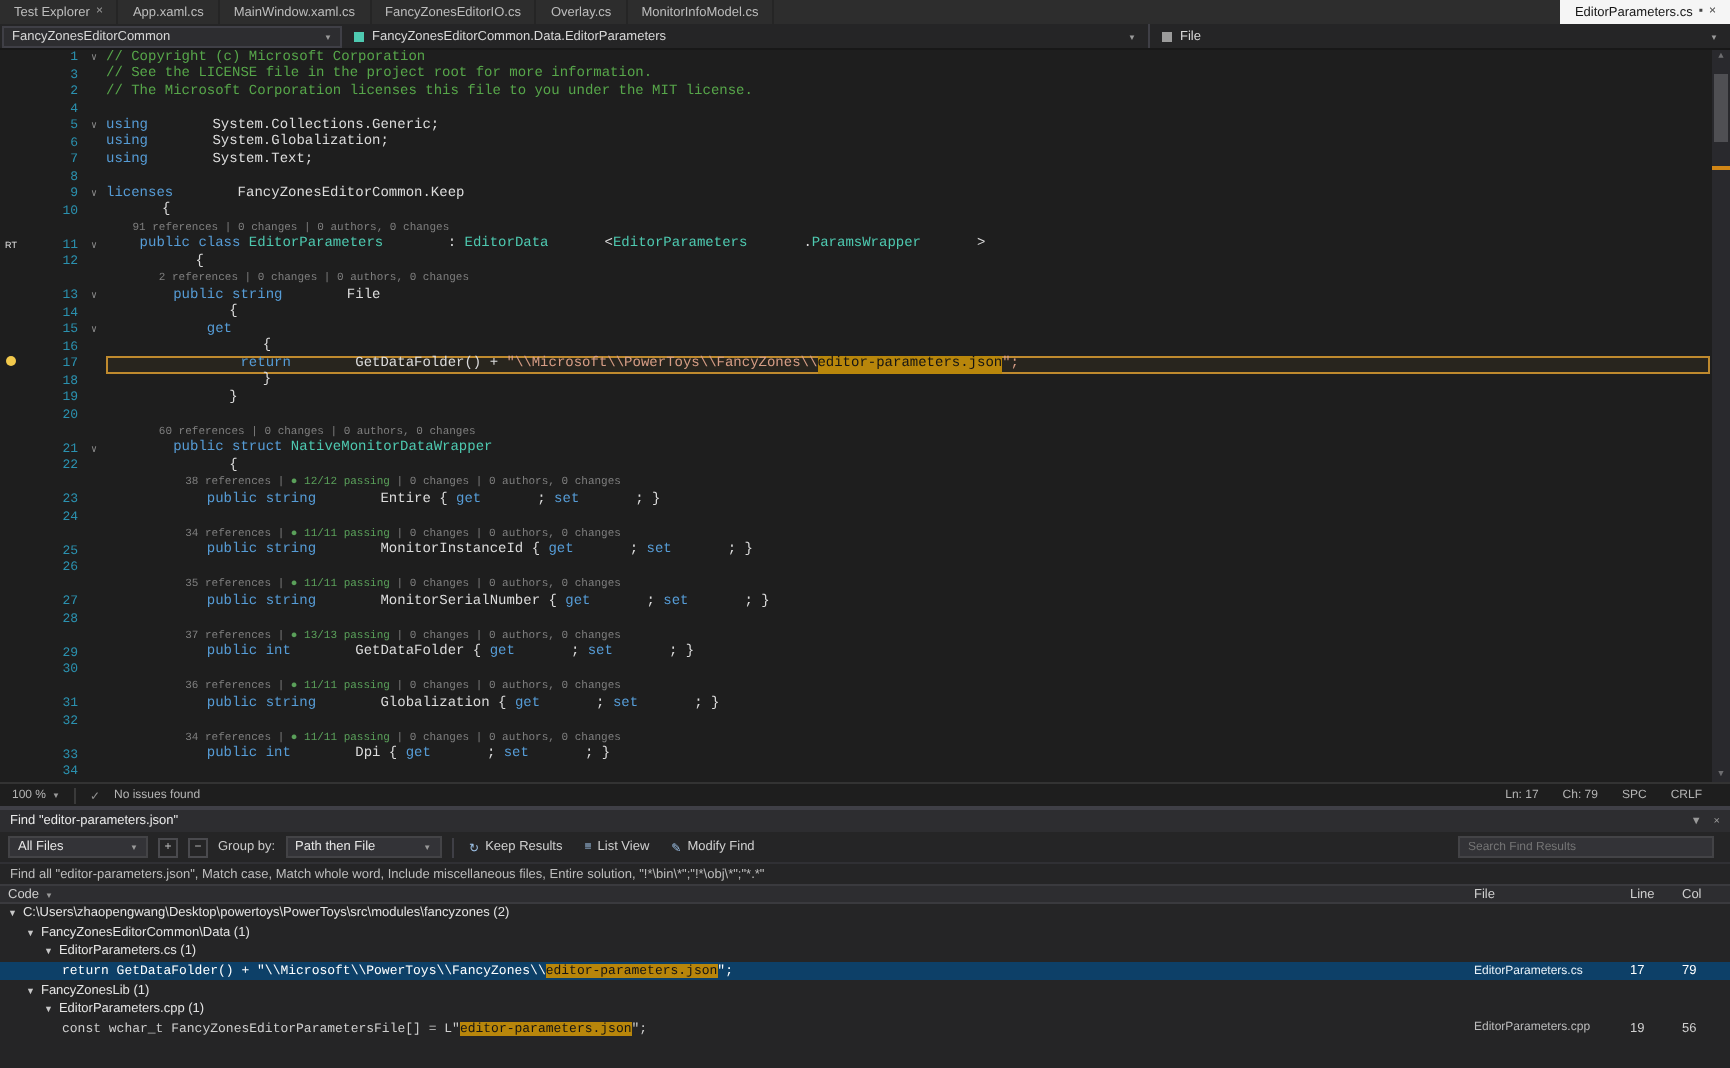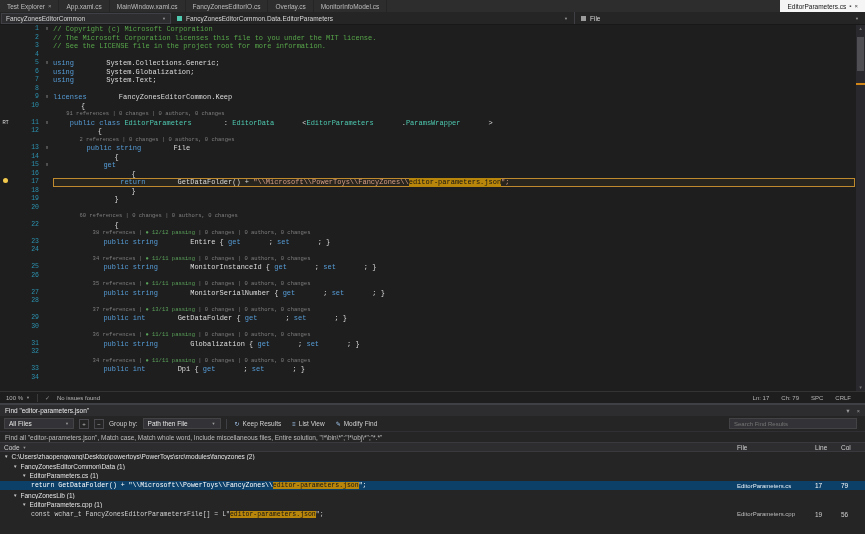--- a/index.html
+++ b/index.html
@@ -24,21 +24,21 @@
   .sq.teal { background:#4ec9b0; }
   .sq.gray { background:#9b9b9b; }
 
   
   .editor { position:absolute; top:25px; left:0; right:0; height:366px; background:#1e1e1e; overflow:hidden; font-family:"Liberation Mono","DejaVu Sans Mono",monospace; padding-right:10px; }
   .crow { display:flex; height:8.51px; align-items:center; font-size:7px; line-height:8.51px; white-space:pre; }
   .margincell { width:11px; flex:none; text-align:center; font-size:4.5px; color:#e0e0e0; font-family:"Liberation Sans",sans-serif; }
   .bulb { display:inline-block; width:5px; height:5px; border-radius:50%; background:#f2c94c; }
   .ln { width:30px; flex:none; text-align:right; color:#2b91af; font-size:6.5px; padding-right:2px; }
   .foldcell { width:12px; flex:none; text-align:center; color:#8a8a8a; font-size:5px; }
-  .codecell { flex:1; height:100%; display:flex; align-items:flex-start; white-space:pre; }
+  .codecell { flex:1; height:100%; display:flex; align-items:flex-end; white-space:pre; }
   .crow.current .codecell { box-shadow: inset 0 0 0 1px #bf8a2e; background:rgba(191,138,46,.07); }
   .cm { color:#57a64a; } .kw { color:#569cd6; } .ty { color:#4ec9b0; }
   .pl { color:#dcdcdc;margin-left:28px; } .st { color:#d69d85; }
   .lens { color:#7f7f7f; font-size:5.5px; } .lensok { color:#5aa05a; font-size:5.5px; }
   .hl { background:#b8860b; color:#141414; }
 
   .vscroll { position:absolute; top:0; right:0; width:9px; height:366px; background:#29292d; }
   .vscroll .arr { position:absolute; left:0; width:9px; text-align:center; font-size:4.5px; color:#6d6d70; }
   .vscroll .arr.up { top:1px; } .vscroll .arr.dn { bottom:1px; }
   .vthumb { position:absolute; top:12px; left:1px; width:7px; height:34px; background:#4f4f53; }
@@ -125,42 +125,43 @@
     <div class="member">
       <span class="sq gray"></span>
       <span>File</span>
       <span class="arrow">▼</span>
     </div>
   </div>
 
   <div class="editor">
     <div id="code-rows">
         <div class="crow"><span class="margincell"></span><span class="ln">1</span><span class="foldcell">∨</span><span class="codecell"><span class="cm">// Copyright (c) Microsoft Corporation</span></span></div>
+        <div class="crow"><span class="margincell"></span><span class="ln">3</span><span class="foldcell"></span><span class="codecell"><span class="cm">// See the LICENSE file in the project root for more information.</span></span></div>
         <div class="crow"><span class="margincell"></span><span class="ln">2</span><span class="foldcell"></span><span class="codecell"><span class="cm">// The Microsoft Corporation licenses this file to you under the MIT license.</span></span></div>
-        <div class="crow"><span class="margincell"></span><span class="ln">3</span><span class="foldcell"></span><span class="codecell"><span class="cm">// See the LICENSE file in the project root for more information.</span></span></div>
         <div class="crow"><span class="margincell"></span><span class="ln">4</span><span class="foldcell"></span><span class="codecell"></span></div>
         <div class="crow"><span class="margincell"></span><span class="ln">5</span><span class="foldcell">∨</span><span class="codecell"><span class="kw">using</span><span class="pl"> System.Collections.Generic;</span></span></div>
         <div class="crow"><span class="margincell"></span><span class="ln">6</span><span class="foldcell"></span><span class="codecell"><span class="kw">using</span><span class="pl"> System.Globalization;</span></span></div>
         <div class="crow"><span class="margincell"></span><span class="ln">7</span><span class="foldcell"></span><span class="codecell"><span class="kw">using</span><span class="pl"> System.Text;</span></span></div>
         <div class="crow"><span class="margincell"></span><span class="ln">8</span><span class="foldcell"></span><span class="codecell"></span></div>
         <div class="crow"><span class="margincell"></span><span class="ln">9</span><span class="foldcell">∨</span><span class="codecell"><span class="kw">licenses</span><span class="pl"> FancyZonesEditorCommon.Keep</span></span></div>
         <div class="crow"><span class="margincell"></span><span class="ln">10</span><span class="foldcell"></span><span class="codecell"><span class="pl">{</span></span></div>
         <div class="crow"><span class="margincell"></span><span class="ln"></span><span class="foldcell"></span><span class="codecell"><span class="lens">    91 references | 0 changes | 0 authors, 0 changes</span></span></div>
         <div class="crow"><span class="margincell">RT</span><span class="ln">11</span><span class="foldcell">∨</span><span class="codecell"><span class="kw">    public class </span><span class="ty">EditorParameters</span><span class="pl"> : </span><span class="ty">EditorData</span><span class="pl">&lt;</span><span class="ty">EditorParameters</span><span class="pl">.</span><span class="ty">ParamsWrapper</span><span class="pl">&gt;</span></span></div>
         <div class="crow"><span class="margincell"></span><span class="ln">12</span><span class="foldcell"></span><span class="codecell"><span class="pl">    {</span></span></div>
         <div class="crow"><span class="margincell"></span><span class="ln"></span><span class="foldcell"></span><span class="codecell"><span class="lens">        2 references | 0 changes | 0 authors, 0 changes</span></span></div>
         <div class="crow"><span class="margincell"></span><span class="ln">13</span><span class="foldcell">∨</span><span class="codecell"><span class="kw">        public string </span><span class="pl">File</span></span></div>
         <div class="crow"><span class="margincell"></span><span class="ln">14</span><span class="foldcell"></span><span class="codecell"><span class="pl">        {</span></span></div>
         <div class="crow"><span class="margincell"></span><span class="ln">15</span><span class="foldcell">∨</span><span class="codecell"><span class="kw">            get</span></span></div>
         <div class="crow"><span class="margincell"></span><span class="ln">16</span><span class="foldcell"></span><span class="codecell"><span class="pl">            {</span></span></div>
         <div class="crow current"><span class="margincell"><span class="bulb"></span></span><span class="ln">17</span><span class="foldcell"></span><span class="codecell"><span class="kw">                return</span><span class="pl"> GetDataFolder() + </span><span class="st">"\\Microsoft\\PowerToys\\FancyZones\\</span><span class="hl">editor-parameters.json</span><span class="st">";</span></span></div>
         <div class="crow"><span class="margincell"></span><span class="ln">18</span><span class="foldcell"></span><span class="codecell"><span class="pl">            }</span></span></div>
         <div class="crow"><span class="margincell"></span><span class="ln">19</span><span class="foldcell"></span><span class="codecell"><span class="pl">        }</span></span></div>
         <div class="crow"><span class="margincell"></span><span class="ln">20</span><span class="foldcell"></span><span class="codecell"></span></div>
         <div class="crow"><span class="margincell"></span><span class="ln"></span><span class="foldcell"></span><span class="codecell"><span class="lens">        60 references | 0 changes | 0 authors, 0 changes</span></span></div>
+        <div class="crow"><span class="margincell"></span><span class="ln">21</span><span class="foldcell">∨</span><span class="codecell"><span class="kw">        public struct </span><span class="ty">NativeMonitorDataWrapper</span></span></div>
         <div class="crow"><span class="margincell"></span><span class="ln">22</span><span class="foldcell"></span><span class="codecell"><span class="pl">        {</span></span></div>
         <div class="crow"><span class="margincell"></span><span class="ln"></span><span class="foldcell"></span><span class="codecell"><span class="lens">            38 references | </span><span class="lensok">● 12/12 passing</span><span class="lens"> | 0 changes | 0 authors, 0 changes</span></span></div>
         <div class="crow"><span class="margincell"></span><span class="ln">23</span><span class="foldcell"></span><span class="codecell"><span class="kw">            public string </span><span class="pl">Entire { </span><span class="kw">get</span><span class="pl">; </span><span class="kw">set</span><span class="pl">; }</span></span></div>
         <div class="crow"><span class="margincell"></span><span class="ln">24</span><span class="foldcell"></span><span class="codecell"></span></div>
         <div class="crow"><span class="margincell"></span><span class="ln"></span><span class="foldcell"></span><span class="codecell"><span class="lens">            34 references | </span><span class="lensok">● 11/11 passing</span><span class="lens"> | 0 changes | 0 authors, 0 changes</span></span></div>
         <div class="crow"><span class="margincell"></span><span class="ln">25</span><span class="foldcell"></span><span class="codecell"><span class="kw">            public string </span><span class="pl">MonitorInstanceId { </span><span class="kw">get</span><span class="pl">; </span><span class="kw">set</span><span class="pl">; }</span></span></div>
         <div class="crow"><span class="margincell"></span><span class="ln">26</span><span class="foldcell"></span><span class="codecell"></span></div>
         <div class="crow"><span class="margincell"></span><span class="ln"></span><span class="foldcell"></span><span class="codecell"><span class="lens">            35 references | </span><span class="lensok">● 11/11 passing</span><span class="lens"> | 0 changes | 0 authors, 0 changes</span></span></div>
         <div class="crow"><span class="margincell"></span><span class="ln">27</span><span class="foldcell"></span><span class="codecell"><span class="kw">            public string </span><span class="pl">MonitorSerialNumber { </span><span class="kw">get</span><span class="pl">; </span><span class="kw">set</span><span class="pl">; }</span></span></div>
         <div class="crow"><span class="margincell"></span><span class="ln">28</span><span class="foldcell"></span><span class="codecell"></span></div>

